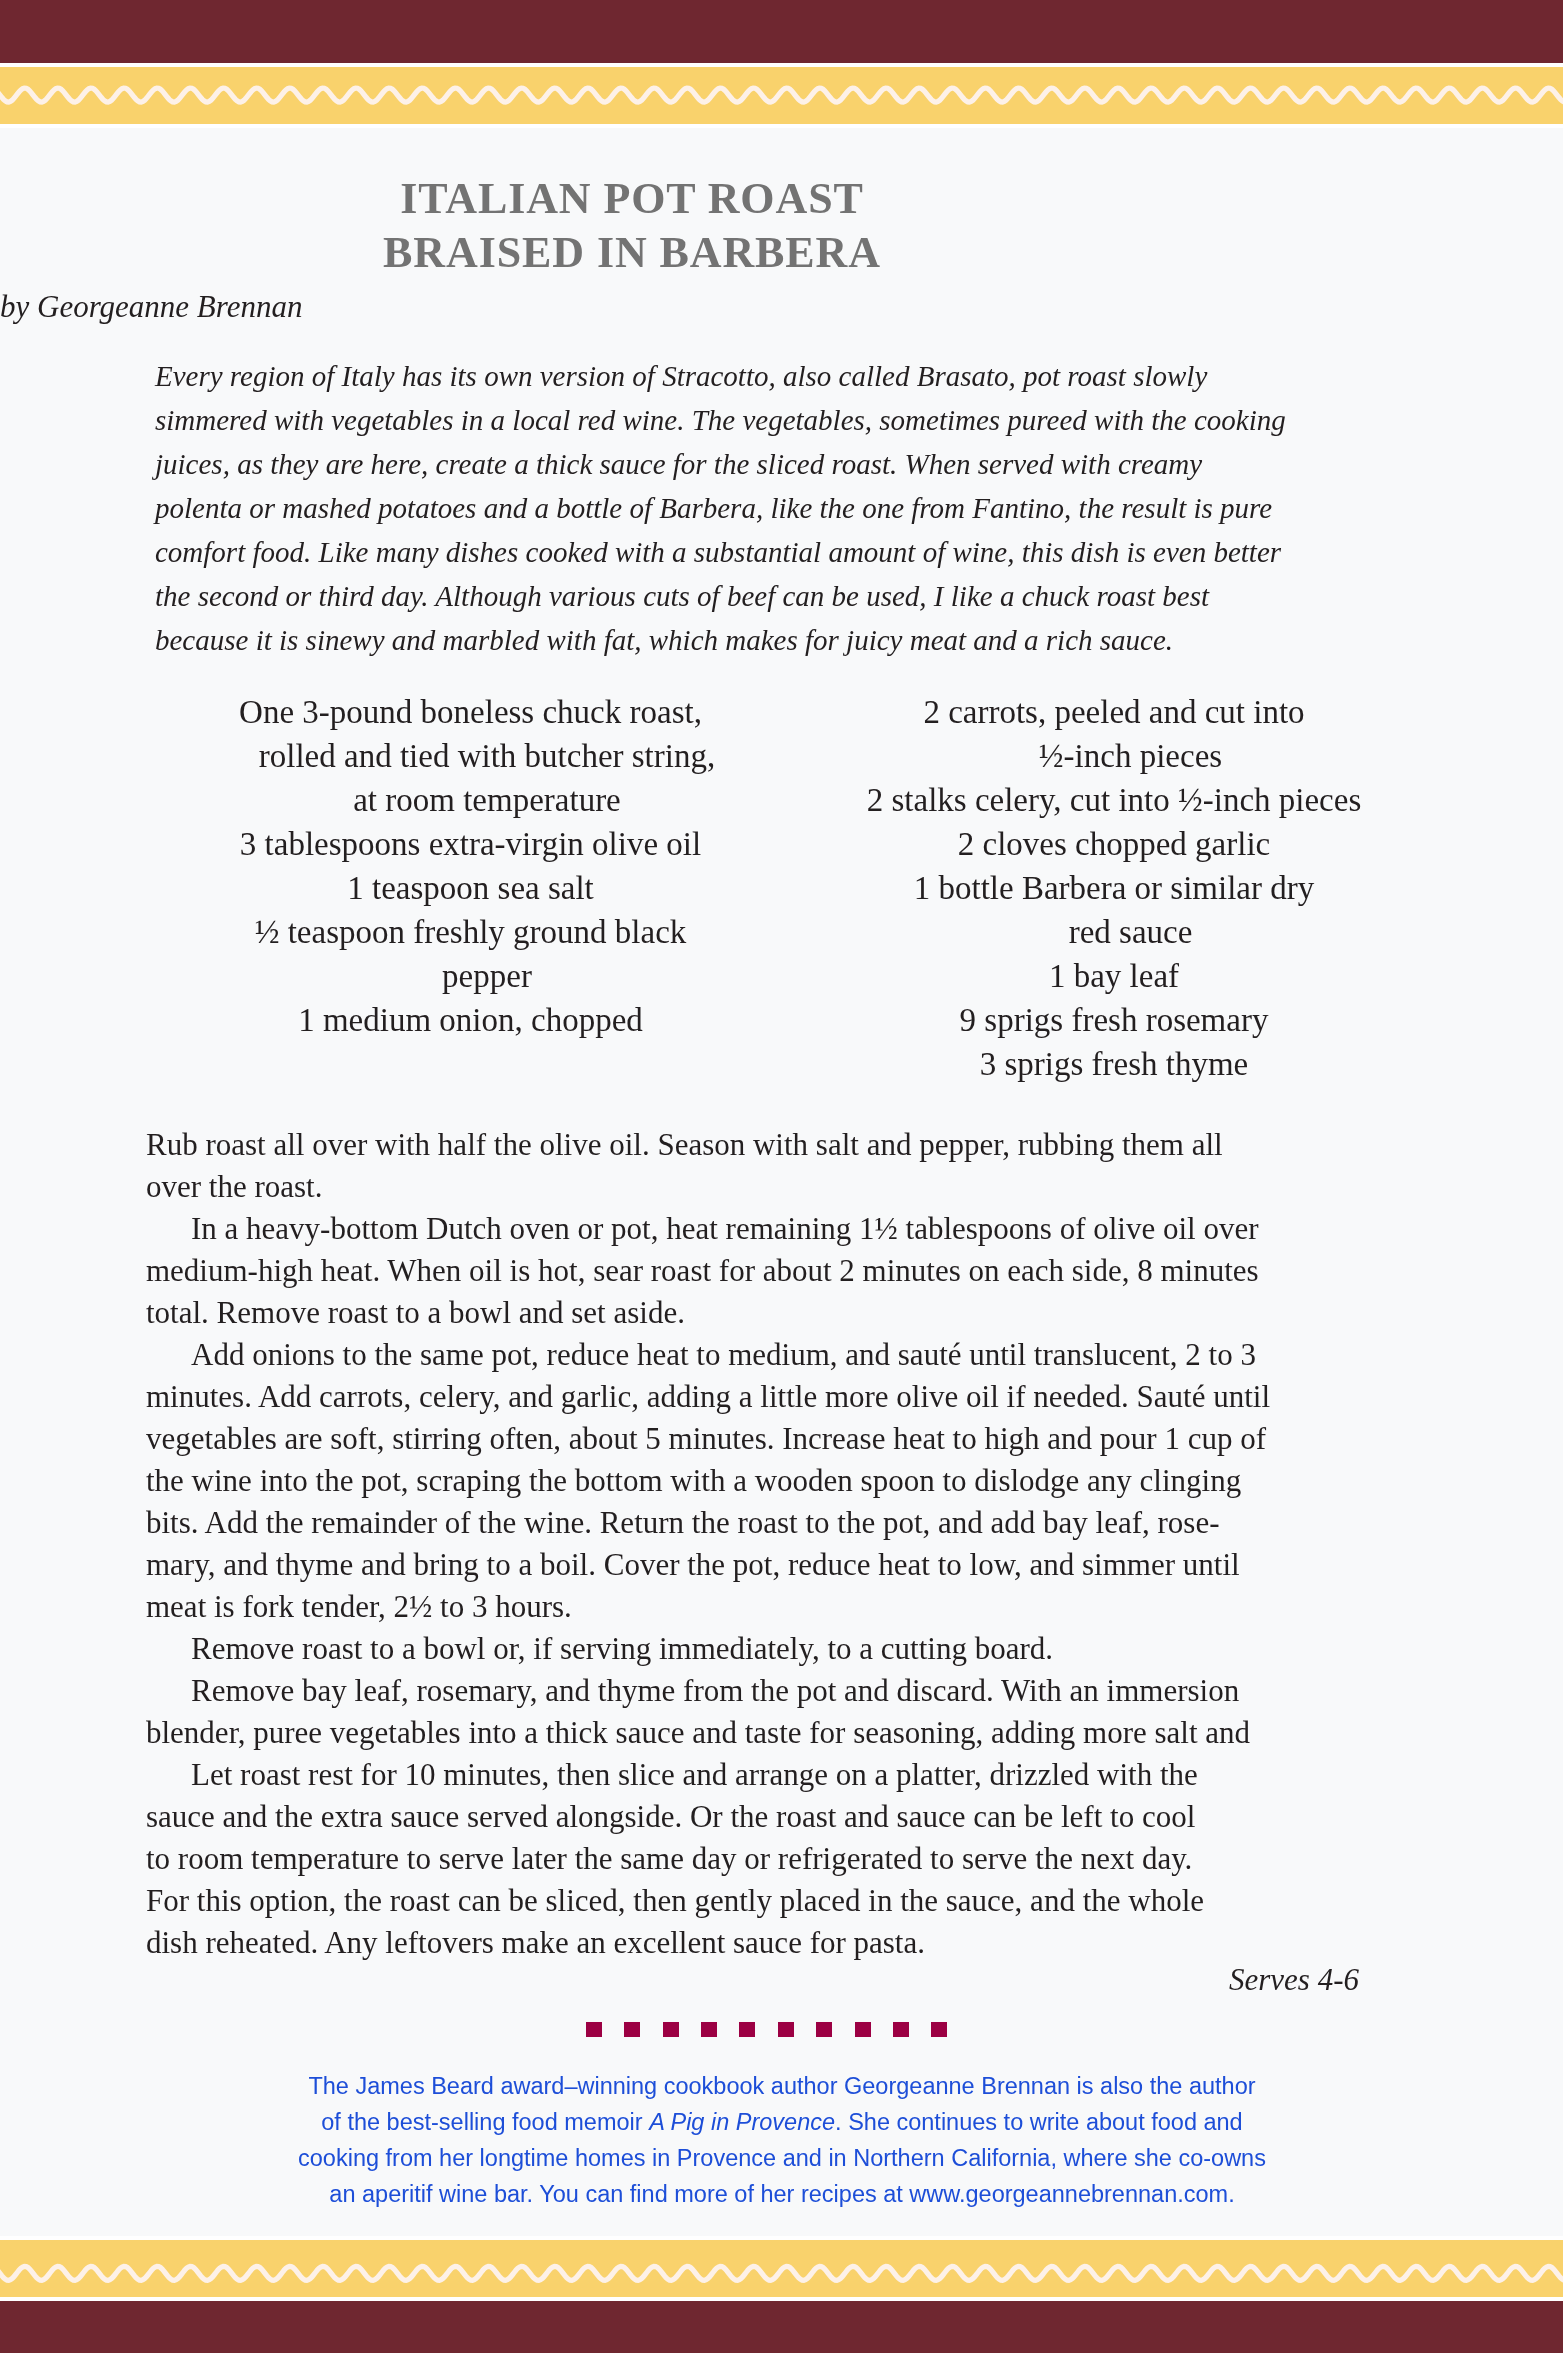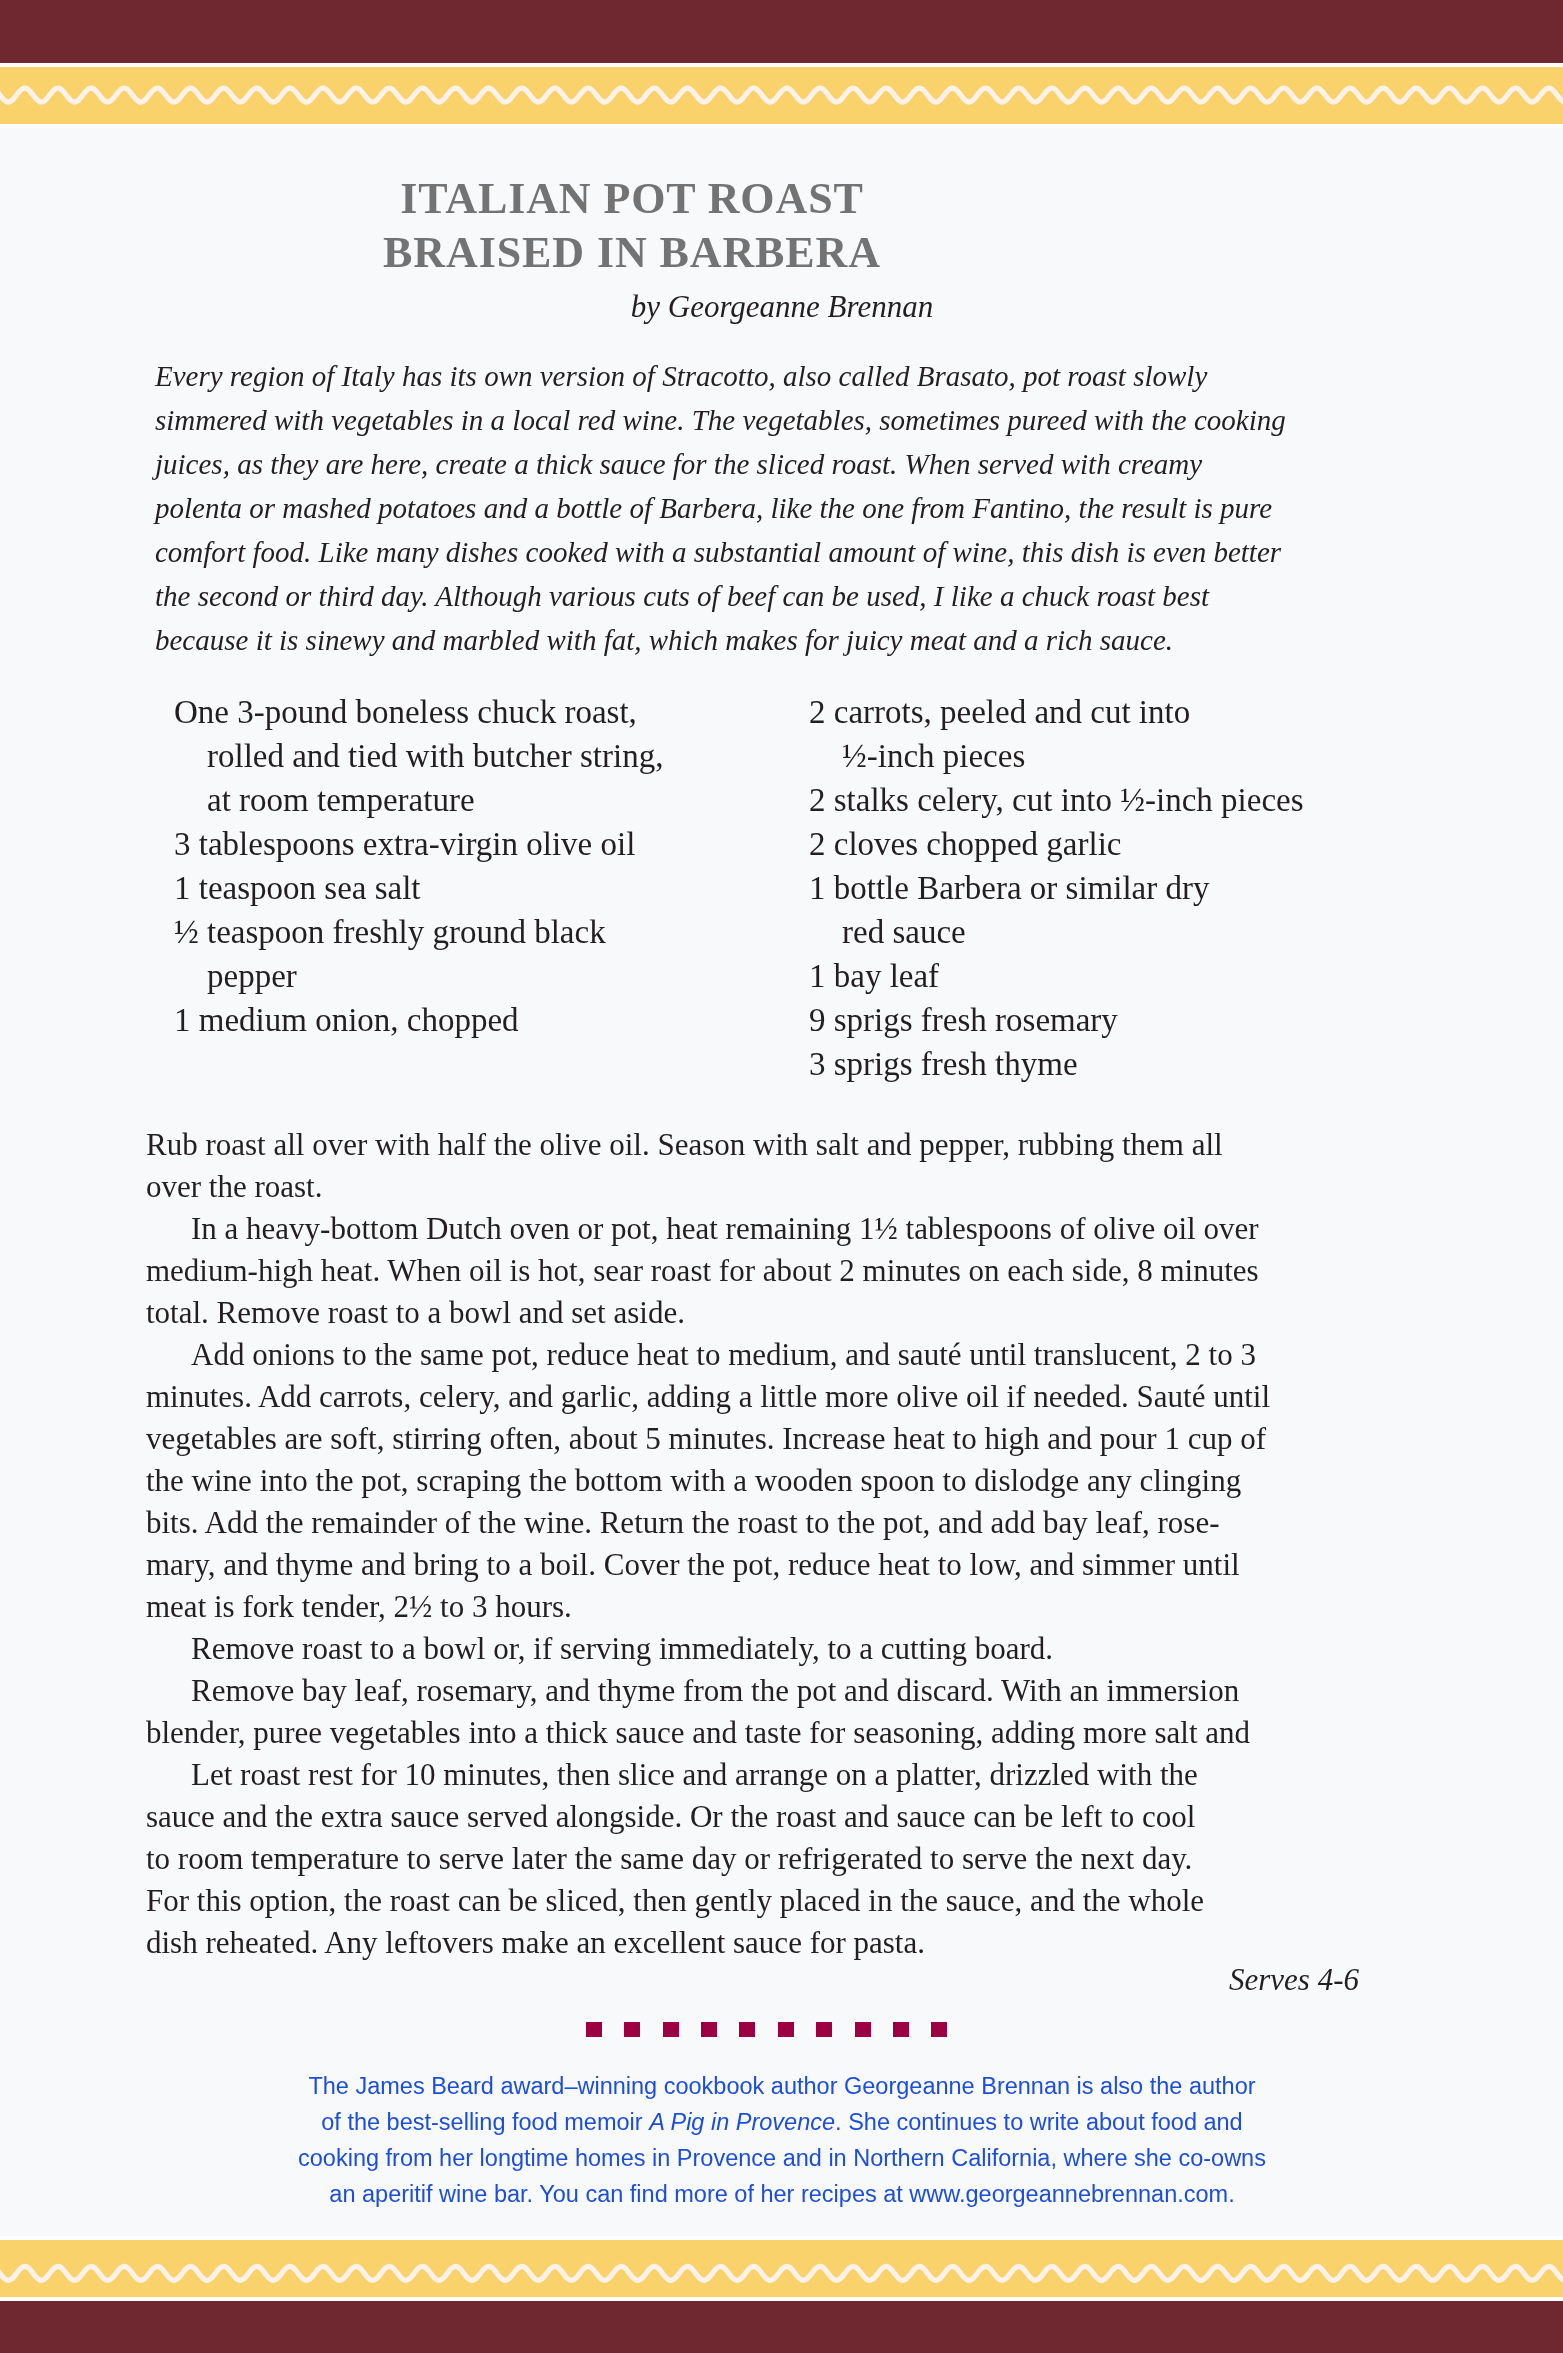--- a/index.html
+++ b/index.html
@@ -12,30 +12,30 @@
   .band-yellow { position: absolute; left: 0; width: 1564px; background: #f9d26c; overflow: hidden; }
   .band-yellow svg { position: absolute; left: 0; top: 0; }
   .gap { position: absolute; left: 0; width: 1564px; background: #ffffff; }
 
   .title {
     position: absolute; left: 0; width: 1264px; text-align: center;
     font-family: "Liberation Serif", serif; font-weight: bold;
     font-size: 44px; letter-spacing: 0.9px; line-height: 52px; color: #737373;
   }
   .byline {
-    position: absolute; left: 0; width: 1564px; text-align: center;
+    position: absolute; left: 0; width: 1564px; text-align: left;
     font-style: italic; font-size: 31px; line-height: 35px;
   }
   .intro {
     position: absolute; left: 155px; width: 1255px;
     font-style: italic; font-size: 29px; line-height: 44px;
   }
   .intro .line, .body .line, .ing .line { display: block; white-space: nowrap; height: inherit; }
   .ing {
-    position: absolute; font-size: 33px; line-height: 44px;
+    position: absolute; font-size: 33px; line-height: 44px; text-align: center;
   }
   .ing .cont { padding-left: 33px; }
   .body {
     position: absolute; left: 146px; width: 1273px;
     font-size: 31px; line-height: 42px;
   }
   .body .indent { padding-left: 45px; }
   .serves {
     position: absolute; left: 1229px; top: 1959px; font-style: italic;
     font-size: 31px; line-height: 42px;

